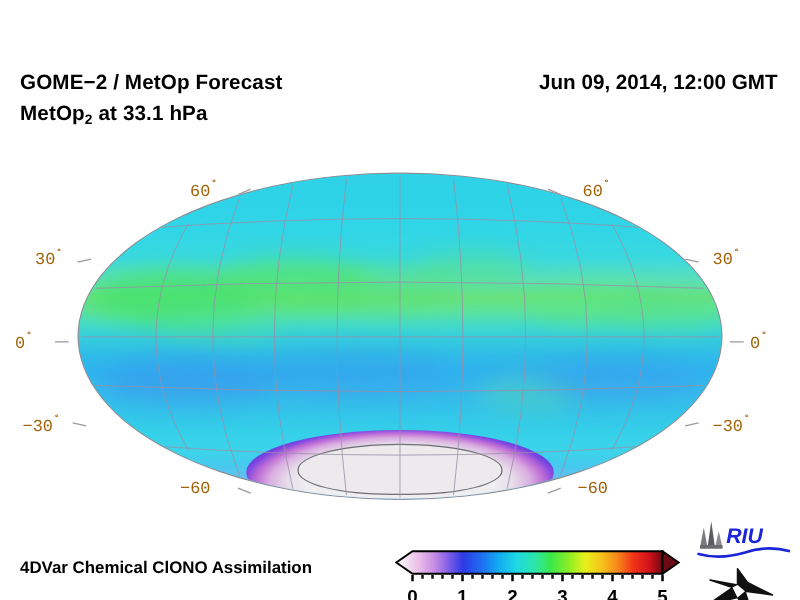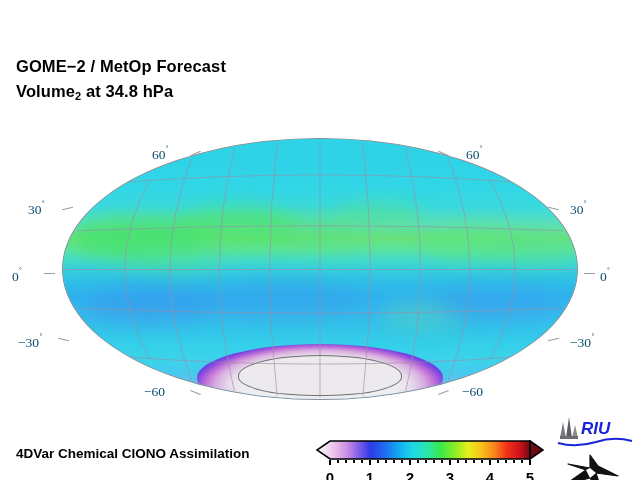--- a/index.html
+++ b/index.html
@@ -89,22 +89,22 @@
     background:#eceaec;border:1px solid #6f6f75;box-sizing:border-box;
   }
 
   
   .grat{position:absolute;inset:0;}
   .grat line,.grat path,.grat ellipse{fill:none;stroke:#9a8fa8;stroke-width:.75;opacity:.85;}
   .coast path{fill:none;stroke:#16181a;stroke-width:1.05;stroke-linejoin:round;stroke-linecap:round;}
 
   
   .lat-lab{
-    position:absolute;font-size:13.5px;color:#0c4a6e;white-space:nowrap;
-    font-family:Liberation Serif, serif;
+    position:absolute;font-size:13.5px;color:#a16207;white-space:nowrap;
+    font-family:Liberation Mono, monospace;
   }
   .lat-lab .deg{font-size:10px;vertical-align:super;}
   .tickmark{position:absolute;height:1px;width:11px;background:#9a9a9f;}
 
   
   .footer{position:absolute;left:16px;top:400px;}
   .footer-line{font-size:13.5px;font-weight:bold;color:#000;line-height:23.5px;white-space:nowrap;}
 
   
   .cb-block{position:absolute;left:316px;top:398px;width:228px;}
@@ -131,22 +131,23 @@
     color:#111;letter-spacing:.5px;
   }
 </style>
 </head>
 <body>
 
 <div class="page">
 
   <div class="title-block">
     <div class="title-line">GOME−2 / MetOp Forecast</div>
-    <div class="title-line"><span>Volume</span><sub>2</sub><span> at 34.8 hPa</span></div>
-  </div>
+    <div class="title-line"><span>MetOp</span><sub>2</sub><span> at 33.1 hPa</span></div>
+  </div>
+  <div class="timestamp">Jun 09, 2014, 12:00 GMT</div>
 
   <div class="map-area">
 
     <div class="globe-wrap">
       <div class="globe">
         <div class="field-base"></div>
         <div class="blob b1"></div>
         <div class="blob b2"></div>
         <div class="blob b3"></div>
         <div class="blob b4"></div>

